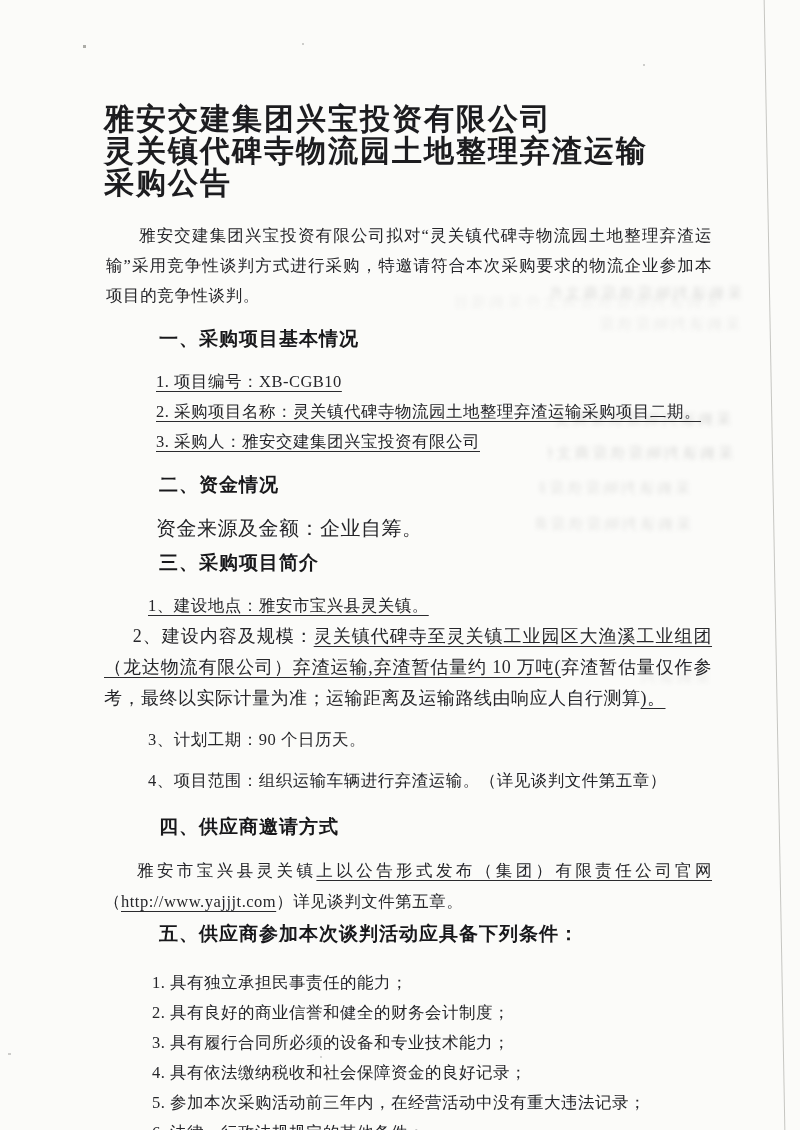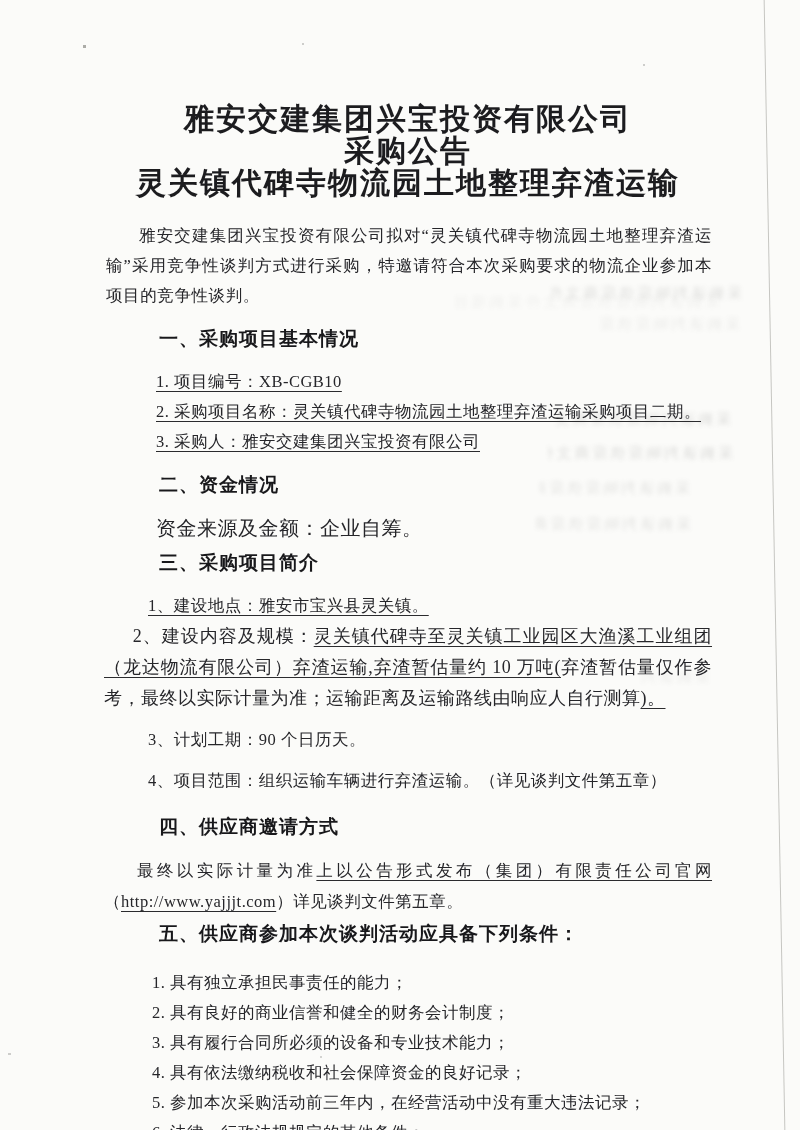--- a/index.html
+++ b/index.html
@@ -7,21 +7,21 @@
     width:800px;height:1130px;overflow:hidden;
     background:#fbfbf9;
     font-family:"Liberation Serif","DejaVu Serif",serif;
     color:#26262a;
     position:relative;
   }
   .page{position:relative;width:800px;height:1130px;overflow:hidden;}
   .content{padding:0 88px 0 104px;position:relative;z-index:2;}
 
   
-  .title{margin:103px 0 0 0;text-align:center;font-weight:700;
+  .title{margin:103px 0 0 0;font-weight:700;
          font-size:30px;line-height:32px;letter-spacing:2px;color:#1c1c1f;}
   .title span{display:block;}
 
   
   .intro{margin:22px 0 0 2px;font-size:16.5px;line-height:30px;letter-spacing:.6px;
          text-align:justify;text-indent:2em;}
 
   
   .sec{margin:13px;font-family:"Liberation Sans","DejaVu Sans",sans-serif;
        font-weight:700;font-size:19px;line-height:30px;letter-spacing:1px;
@@ -93,22 +93,22 @@
   <span class="speck sp1"></span>
   <span class="speck sp2"></span>
   <span class="speck sp3"></span>
   <span class="speck sp4"></span>
   <span class="speck sp5"></span>
 
   <div class="content">
 
     <h1 class="title">
       <span>雅安交建集团兴宝投资有限公司</span>
+      <span>灵关镇代碑寺物流园土地整理弃渣运输</span>
       <span>采购公告</span>
-      <span>灵关镇代碑寺物流园土地整理弃渣运输</span>
     </h1>
 
     <p class="intro">雅安交建集团兴宝投资有限公司拟对“灵关镇代碑寺物流园土地整理弃渣运输”采用竞争性谈判方式进行采购，特邀请符合本次采购要求的物流企业参加本项目的竞争性谈判。</p>
 
     <h2 class="sec">一、采购项目基本情况</h2>
     <div class="items">
       <div class="item"><span class="u">1. 项目编号：XB-CGB10</span></div>
       <div class="item"><span class="u">2. 采购项目名称：灵关镇代碑寺物流园土地整理弃渣运输采购项目二期。</span></div>
       <div class="item"><span class="u">3. 采购人：雅安交建集团兴宝投资有限公司</span></div>
     </div>
@@ -116,21 +116,21 @@
     <h2 class="sec">二、资金情况</h2>
     <p class="plain">资金来源及金额：企业自筹。</p>
 
     <h2 class="sec mt5">三、采购项目简介</h2>
     <div class="item ind44"><span class="u">1、建设地点：雅安市宝兴县灵关镇。</span></div>
     <p class="para2"><span>2、建设内容及规模：</span><span class="u">灵关镇代碑寺至灵关镇工业园区大渔溪工业组团（龙达物流有限公司）弃渣运输,弃渣暂估量约 10 万吨(</span><span>弃渣暂估量仅作参考，最终以实际计量为准；运输距离及运输路线由响应人自行测算</span><span class="u">)。</span></p>
     <div class="item ind44 mt11">3、计划工期：90 个日历天。</div>
     <div class="item ind44 mt11">4、项目范围：组织运输车辆进行弃渣运输。（详见谈判文件第五章）</div>
 
     <h2 class="sec mt16">四、供应商邀请方式</h2>
-    <p class="para ind"><span>最终以实际计量为准</span><span class="u">上以公告形式发布（集团）有限责任公司官网</span><span>（</span><span class="u">http://www.yajjjt.com</span><span>）详见谈判文件第五章。</span></p>
+    <p class="para ind"><span>雅安市宝兴县灵关镇</span><span class="u">上以公告形式发布（集团）有限责任公司官网</span><span>（</span><span class="u">http://www.yajjjt.com</span><span>）详见谈判文件第五章。</span></p>
 
     <h2 class="sec mt2">五、供应商参加本次谈判活动应具备下列条件：</h2>
     <div class="items items5">
       <div class="item">1. 具有独立承担民事责任的能力；</div>
       <div class="item">2. 具有良好的商业信誉和健全的财务会计制度；</div>
       <div class="item">3. 具有履行合同所必须的设备和专业技术能力；</div>
       <div class="item">4. 具有依法缴纳税收和社会保障资金的良好记录；</div>
       <div class="item">5. 参加本次采购活动前三年内，在经营活动中没有重大违法记录；</div>
       <div class="item">6. 法律、行政法规规定的其他条件；</div>
     </div>

